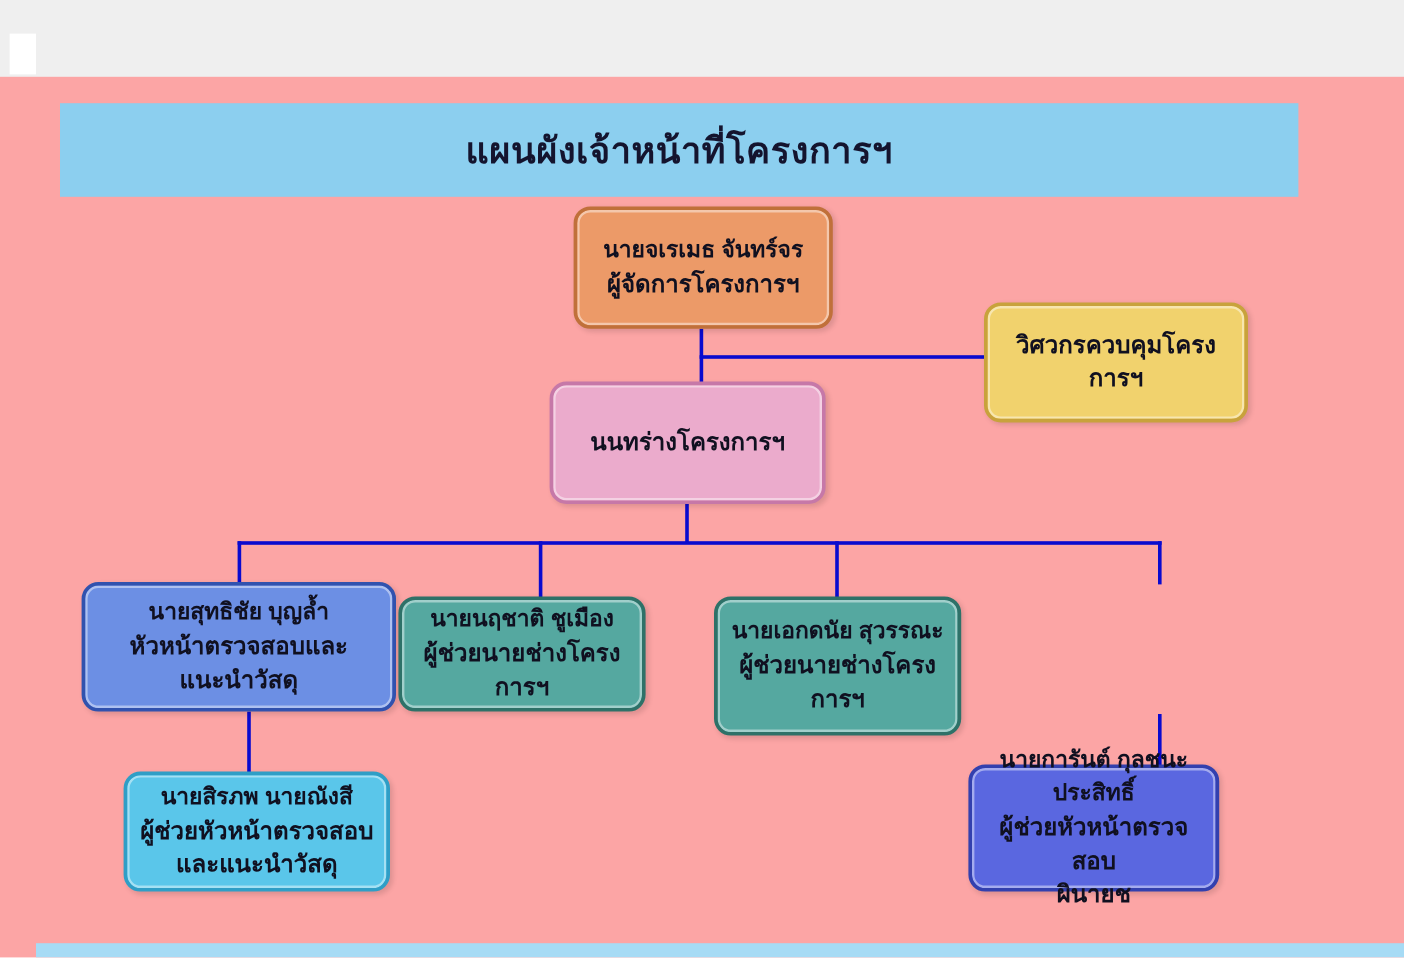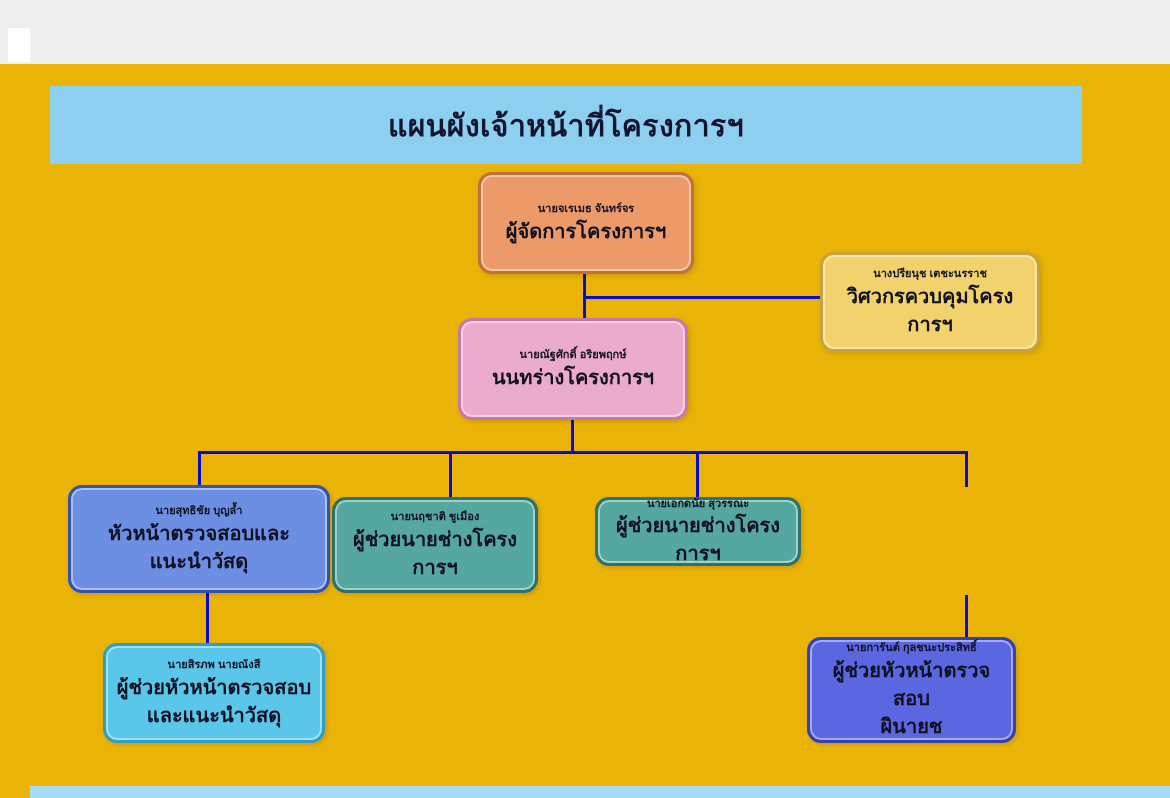--- a/index.html
+++ b/index.html
@@ -8,21 +8,21 @@
     width: 1170px;
     height: 798px;
     background: #ffffff;
     font-family: "Liberation Sans", "DejaVu Sans", sans-serif;
     overflow: hidden;
   }
   .canvas {
     position: relative;
     width: 1170px;
     height: 798px;
-    background: #eab308;
+    background: #fca5a5;
   }
   .top-strip {
     position: absolute;
     left: 0; top: 0;
     width: 1170px; height: 64px;
     background: #efefef;
   }
   .top-left-tab {
     position: absolute;
     left: 8px; top: 28px;
@@ -51,21 +51,21 @@
     flex-direction: column;
     align-items: center;
     justify-content: center;
     text-align: center;
     padding: 6px 10px;
     box-sizing: border-box;
     box-shadow: inset 0 0 0 2px rgba(255,255,255,0.45), 2px 2px 4px rgba(0,0,0,0.12);
     color: var(--text);
   }
   .node .name {
-    font-size: 11px;
+    font-size: 19px;
     font-weight: bold;
     line-height: 1.45;
     text-align: center;
   }
   .node .role {
     font-size: 20px;
     font-weight: bold;
     line-height: 1.4;
   }
   .node.orange { background: var(--orange-fill); border: 3px solid var(--orange-border); }
@@ -109,40 +109,38 @@
   <div class="line" style="left:965px; top:451px; width:3px; height:36px"></div>
   <div class="line" style="left:206px; top:593px; width:3px; height:51px"></div>
   <div class="line" style="left:965px; top:595px; width:3px; height:43px"></div>
 
   <div class="node orange" style="left:478px; top:172px; width:216px; height:102px">
     <div class="name">นายจเรเมธ  จันทร์จร</div>
     <div class="role">ผู้จัดการโครงการฯ</div>
   </div>
 
   <div class="node yellow" style="left:820px; top:252px; width:220px; height:100px">
-    <div class="name">นางปรียนุช เตชะนรราช</div>
     <div class="role">วิศวกรควบคุมโครงการฯ</div>
   </div>
 
   <div class="node pink" style="left:458px; top:318px; width:230px; height:102px">
-    <div class="name">นายณัฐศักดิ์  อริยพฤกษ์</div>
     <div class="role">นนทร่างโครงการฯ</div>
   </div>
 
   <div class="node blue" style="left:68px; top:485px; width:262px; height:108px">
     <div class="name">นายสุทธิชัย  บุญล้ำ</div>
     <div class="role">หัวหน้าตรวจสอบและแนะนำวัสดุ</div>
   </div>
 
   <div class="node teal" style="left:332px; top:497px; width:206px; height:96px">
     <div class="name">นายนฤชาติ  ชูเมือง</div>
     <div class="role">ผู้ช่วยนายช่างโครงการฯ</div>
   </div>
 
-  <div class="node teal" style="left:595px; top:497px; width:206px; height:69px">
+  <div class="node teal" style="left:595px; top:497px; width:206px; height:116px">
     <div class="name">นายเอกดนัย  สุวรรณะ</div>
     <div class="role">ผู้ช่วยนายช่างโครงการฯ</div>
   </div>
 
 
   <div class="node cyan" style="left:103px; top:643px; width:222px; height:100px">
     <div class="name">นายสิรภพ นายณังสี</div>
     <div class="role">ผู้ช่วยหัวหน้าตรวจสอบ</div>
     <div class="role">และแนะนำวัสดุ</div>
   </div>

